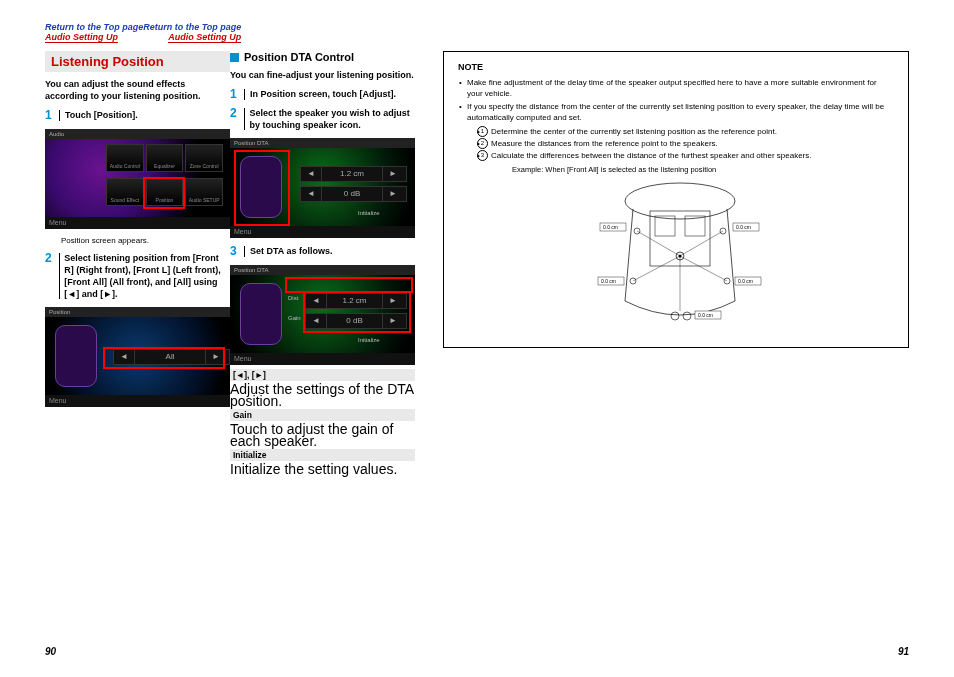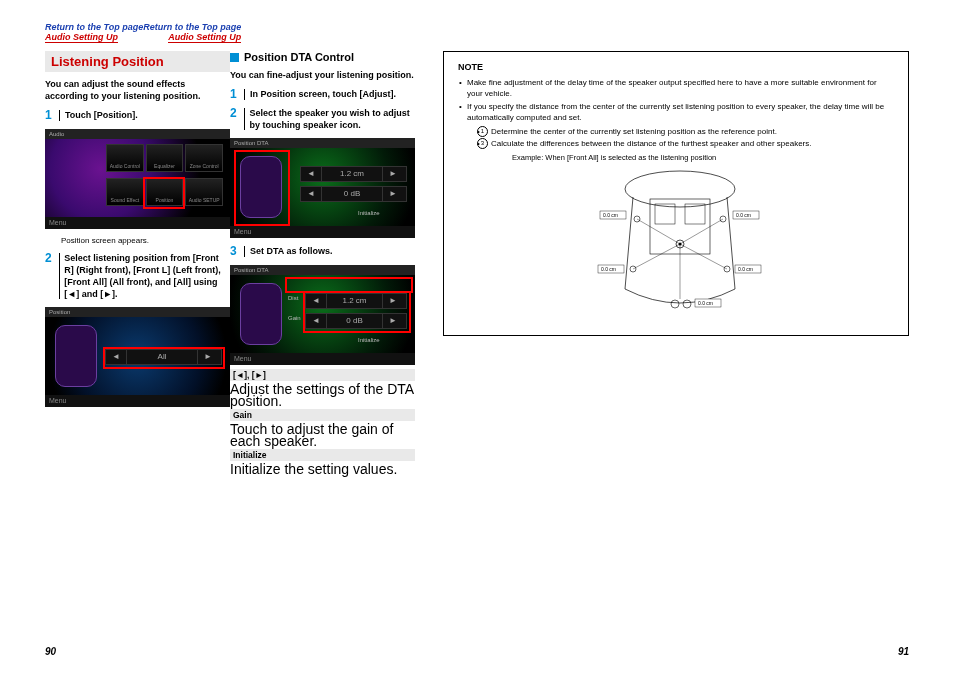--- a/index.html
+++ b/index.html
@@ -97,21 +97,21 @@
       <div class="step">
         <div class="step-num">2</div>
         <div class="step-bar"></div>
         <div class="step-body">Select listening position from [Front R] (Right front), [Front L] (Left front), [Front All] (All front), and [All] using [◄] and [►].</div>
       </div>
 
       <div class="shot blue">
         <div class="swirl"></div>
         <div class="titlebar"><span>Position</span></div>
         <div class="car"></div>
-        <div class="btnrow" style="left:60px;top:42px;width:115px;">
+        <div class="btnrow" style="left:68px;top:42px;width:115px;">
           <span class="btn">◄</span><span class="btn" style="width:70px;">All</span><span class="btn" style="border-right:none;">►</span>
         </div>
         <div class="redbox" style="left:58px;top:40px;width:118px;height:18px;"></div>
         <div class="menubar"><span>Menu</span></div>
       </div>
     </div>
 
     <div class="col col-b">
       <h2 class="section">
           <span class="sqmark"></span>
@@ -185,20 +185,21 @@
 
     <div class="col col-c">
       <div class="notebox">
         <h3>NOTE</h3>
         <ul class="nb">
           <li>Make fine adjustment of the delay time of the speaker output specified here to have a more suitable environment for your vehicle.</li>
           <li>
             <span>If you specify the distance from the center of the currently set listening position to every speaker, the delay time will be automatically computed and set.</span>
             <ol class="sub-ol">
               <li><span class="circ">1</span><span>Determine the center of the currently set listening position as the reference point.</span></li>
+              <li><span class="circ">2</span><span>Measure the distances from the reference point to the speakers.</span></li>
               <li><span class="circ">3</span><span>Calculate the differences between the distance of the furthest speaker and other speakers.</span></li>
             </ol>
             <div class="example">Example: When [Front All] is selected as the listening position</div>
             <svg class="diagram" width="170" height="150" viewBox="0 0 170 150">
               <ellipse cx="85" cy="20" rx="55" ry="18" fill="none" stroke="#000" stroke-width="0.7"></ellipse>
               <path d="M 38 28 L 30 120 Q 85 148 140 120 L 132 28" fill="none" stroke="#000" stroke-width="0.7"></path>
               <rect x="55" y="30" width="60" height="55" fill="none" stroke="#000" stroke-width="0.6"></rect>
               <rect x="60" y="35" width="20" height="20" fill="none" stroke="#000" stroke-width="0.5"></rect>
               <rect x="90" y="35" width="20" height="20" fill="none" stroke="#000" stroke-width="0.5"></rect>
               <circle cx="85" cy="75" r="4" fill="none" stroke="#000" stroke-width="0.7"></circle>

